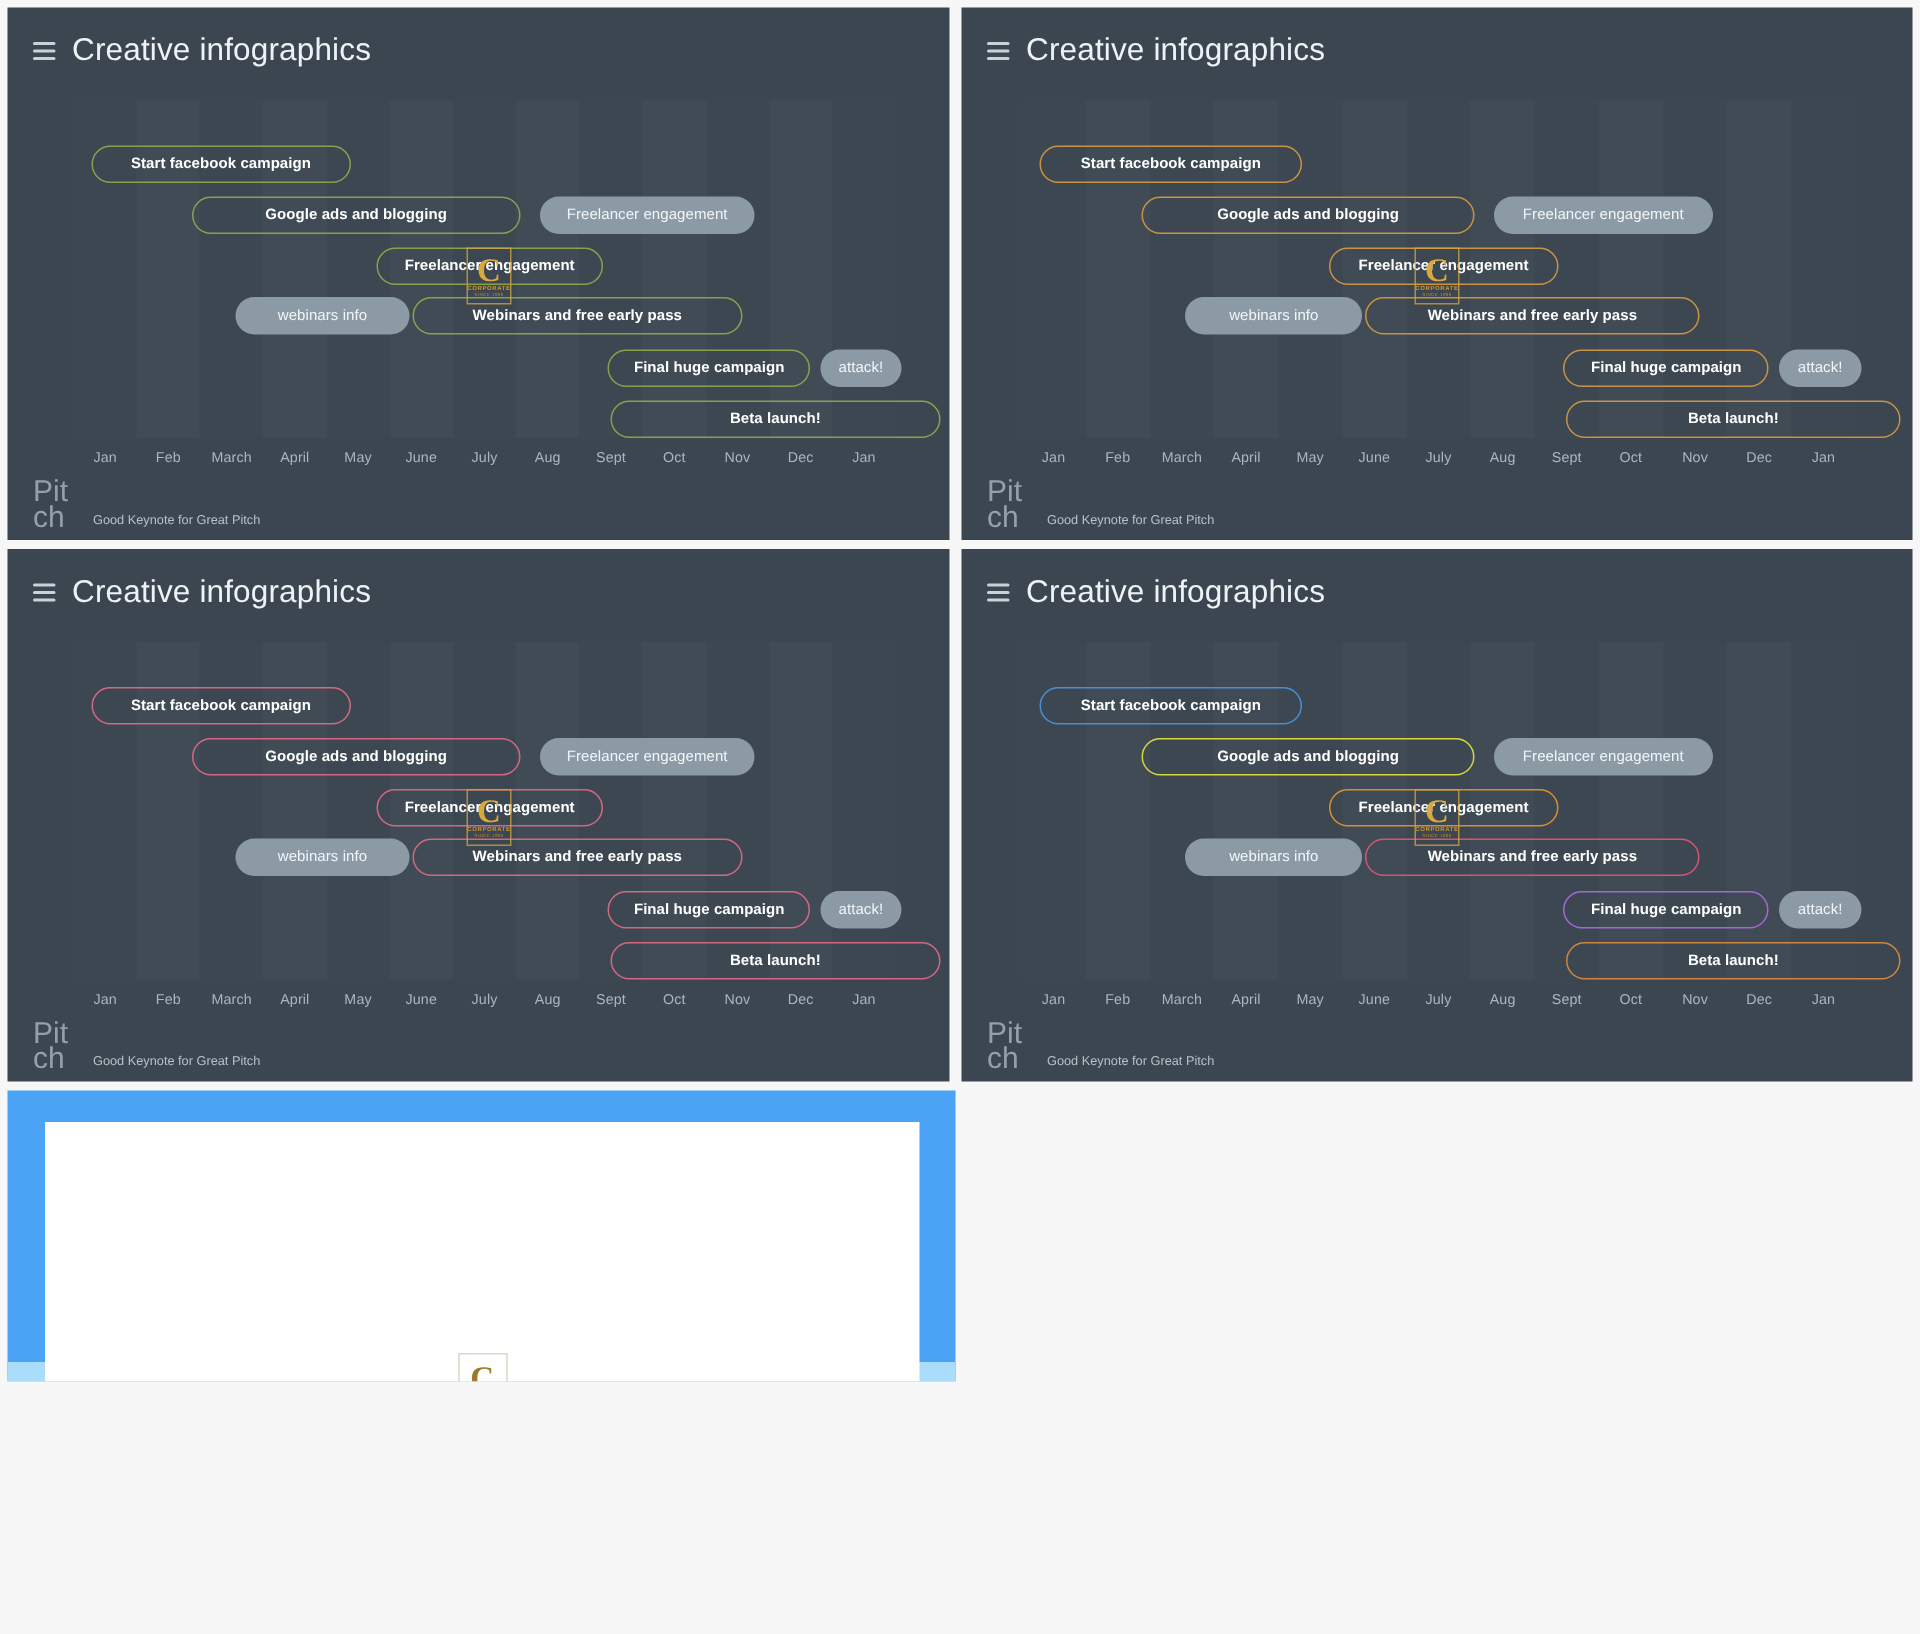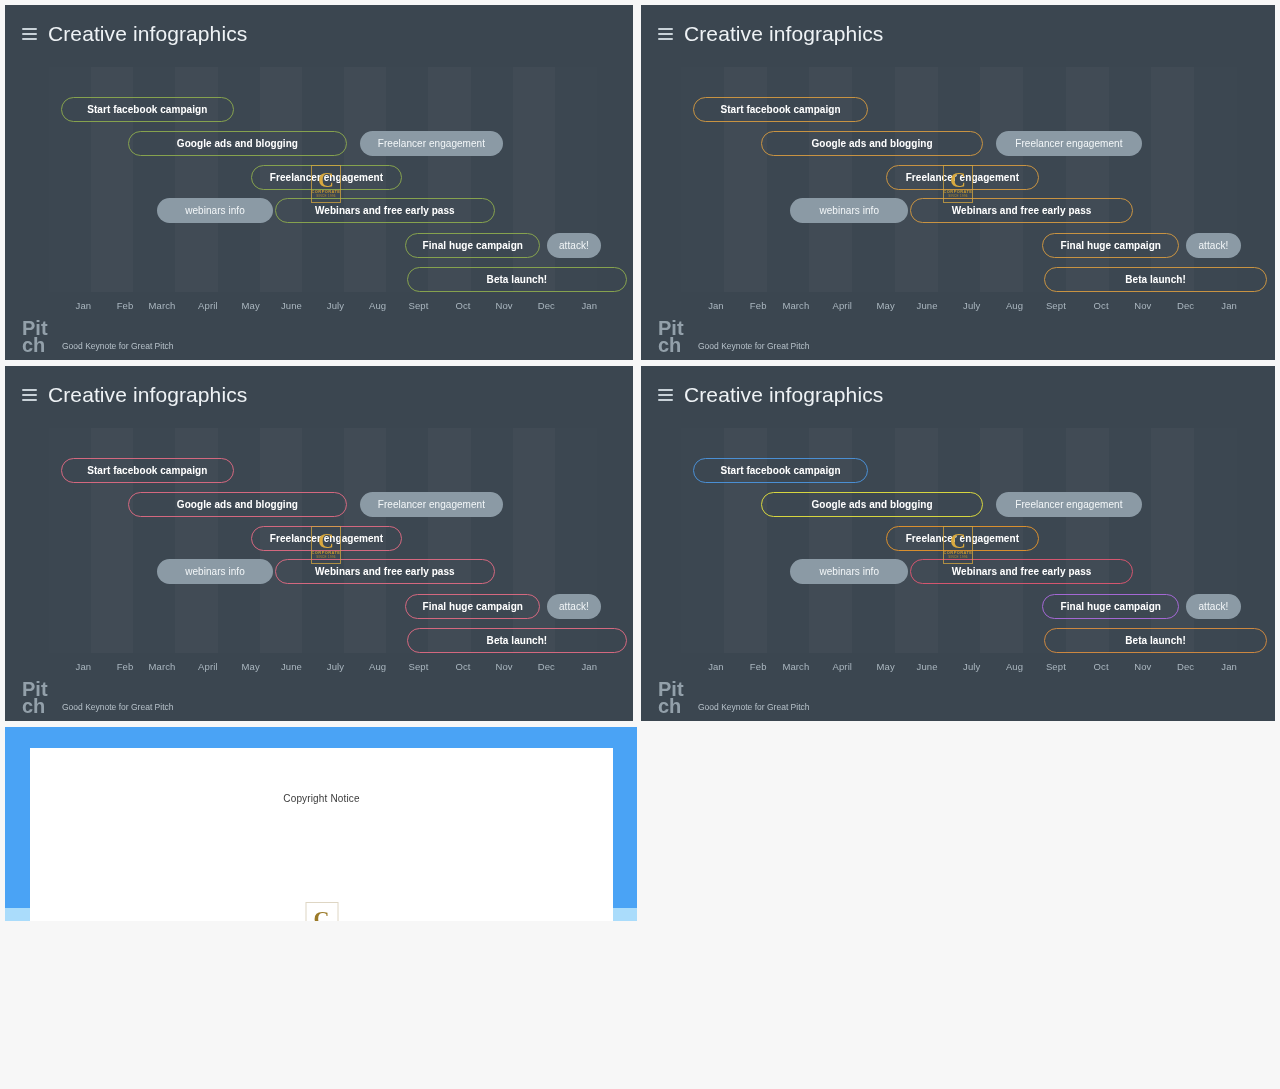--- a/index.html
+++ b/index.html
@@ -113,41 +113,41 @@
     position: absolute;
     left: 44px;
     width: 548px;
     top: 295px;
     height: 16px;
     display: flex;
   }
   .slide.p2 .months, .slide.p4 .months { left: 40px; width: 556px; }
   .month {
     flex: 1 1 0;
-    text-align: right;
+    text-align: center;
     color: #aab6bf;
     font-size: 9.5px;
     letter-spacing: 0.1px;
   }
 
   
   .slide-footer {
     position: absolute;
     left: 17px;
     bottom: 6px;
     display: flex;
     align-items: flex-end;
   }
   .footer-brand {
     color: #93a0aa;
     font-size: 20px;
     line-height: 17px;
     width: 32px;
     word-break: break-all;
-    font-weight: 700;
+    font-weight: 400;
   }
   .footer-tag {
     color: #b6c1c9;
     font-size: 8.5px;
     margin-left: 8px;
     margin-bottom: 3px;
     white-space: nowrap;
   }
 
   
@@ -560,21 +560,20 @@
       </div>
       <div class="watermark" style="left: 302px; top: 160px;">
         <div class="wm-c">C</div>
         <div class="wm-t1">CORPORATE</div>
         <div class="wm-t2">SINCE 1996</div>
       </div>
     </div>
     <div class="copyright-slide">
       <div class="cr-bottomband"></div>
       <div class="cr-page">
-        <div class="cr-title">Copyright Notice</div>
         <div class="cr-logo">
           <div class="wm-c">C</div>
           <div class="wm-t1">CORPORATE</div>
           <div class="wm-t2">SINCE 1996</div>
         </div>
       </div>
     </div>
   </div>
 
 </body></html>

